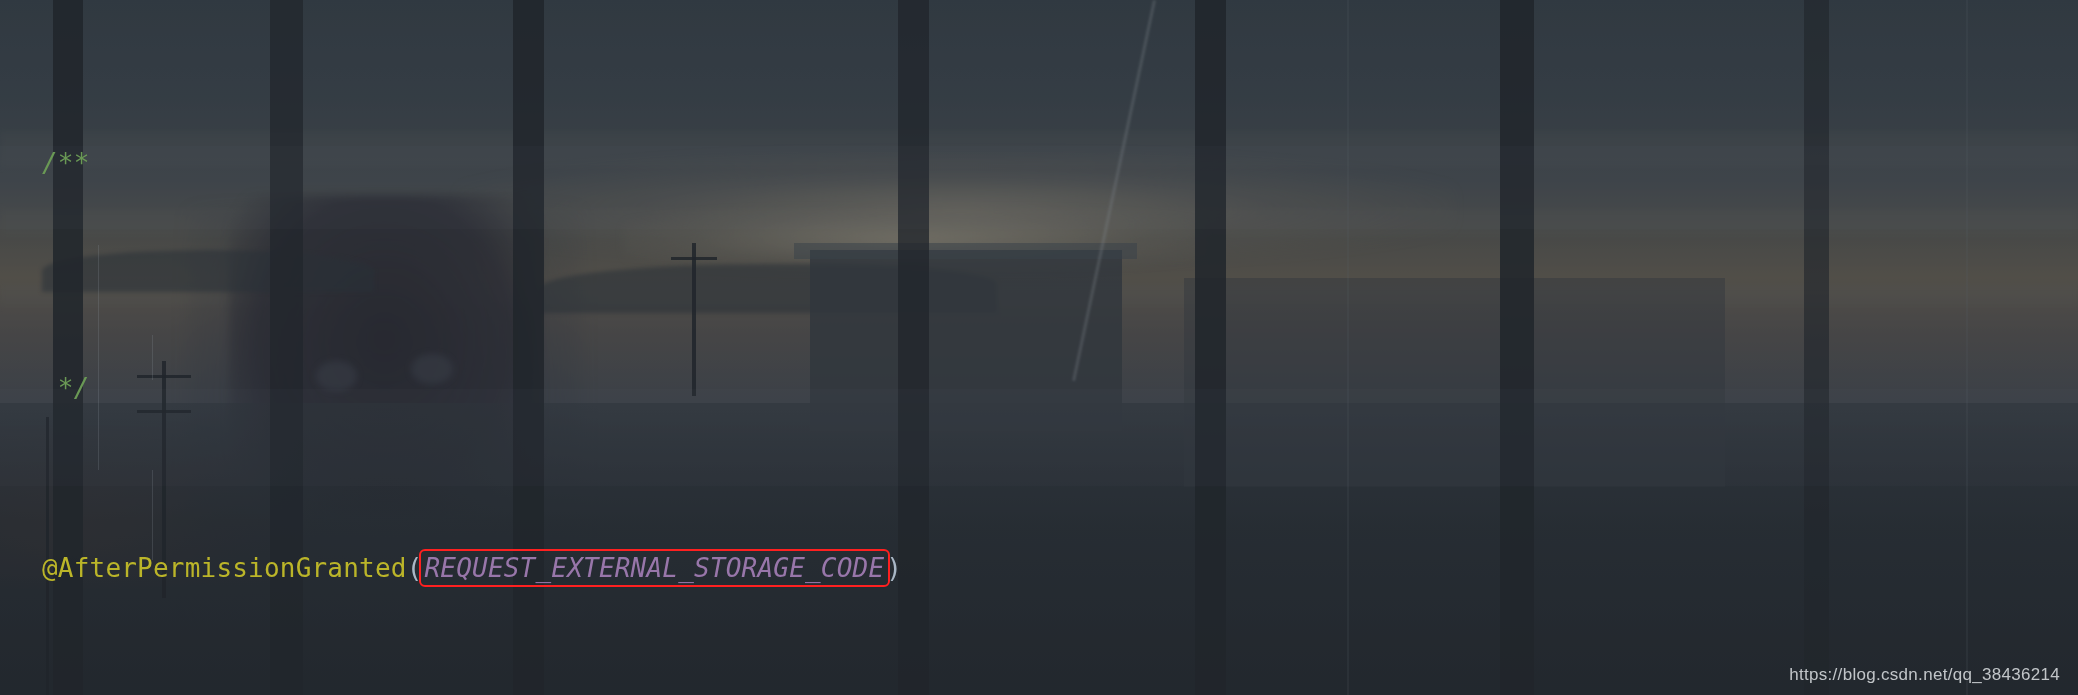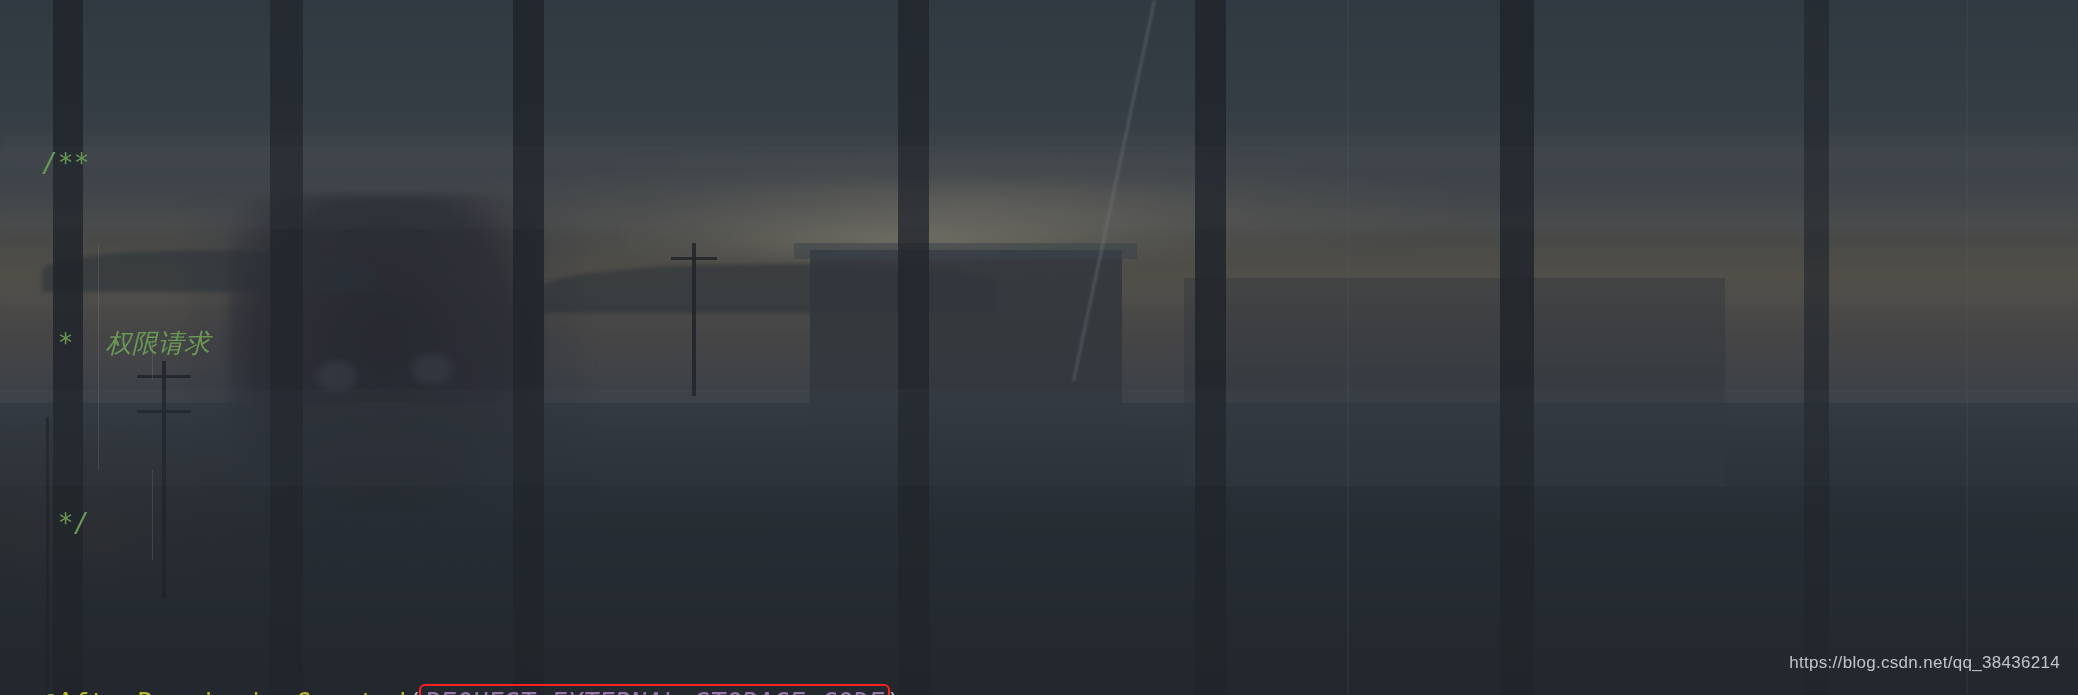--- a/index.html
+++ b/index.html
@@ -164,21 +164,21 @@
   .guide {
     position: absolute;
     width: 1px;
     background: rgba(140,150,160,0.22);
   }
 
   
   #watermark {
     position: absolute;
     right: 18px;
-    bottom: 22px;
+    bottom: 10px;
     font-family: "Liberation Sans", sans-serif;
     font-size: 17px;
     color: #cfd3d6;
     letter-spacing: 0.3px;
     opacity: 0.92;
   }
 </style>
 </head>
 <body>
 
@@ -235,21 +235,20 @@
   </div>
 
   <div class="guide" style="left:98px;top:245px;height:225px;"></div>
   <div class="guide" style="left:152px;top:335px;height:45px;"></div>
   <div class="guide" style="left:152px;top:470px;height:90px;"></div>
 
   <div id="code">
 
     <div class="line"><span class="c-comment">/**</span></div>
 
-    <div class="line"><span class="c-comment"> </span><span class="c-comment">*</span><span class="c-comment">  </span><span class="c-comment">权限请求</span></div>
 
     <div class="line"><span class="c-comment"> </span><span class="c-comment">*/</span></div>
 
     <div class="line"><span class="c-anno">@AfterPermissionGranted</span><span class="c-paren">(</span><span class="c-static redbox">REQUEST_EXTERNAL_STORAGE_CODE</span><span class="c-paren">)</span></div>
 
     
 
     
 
     

